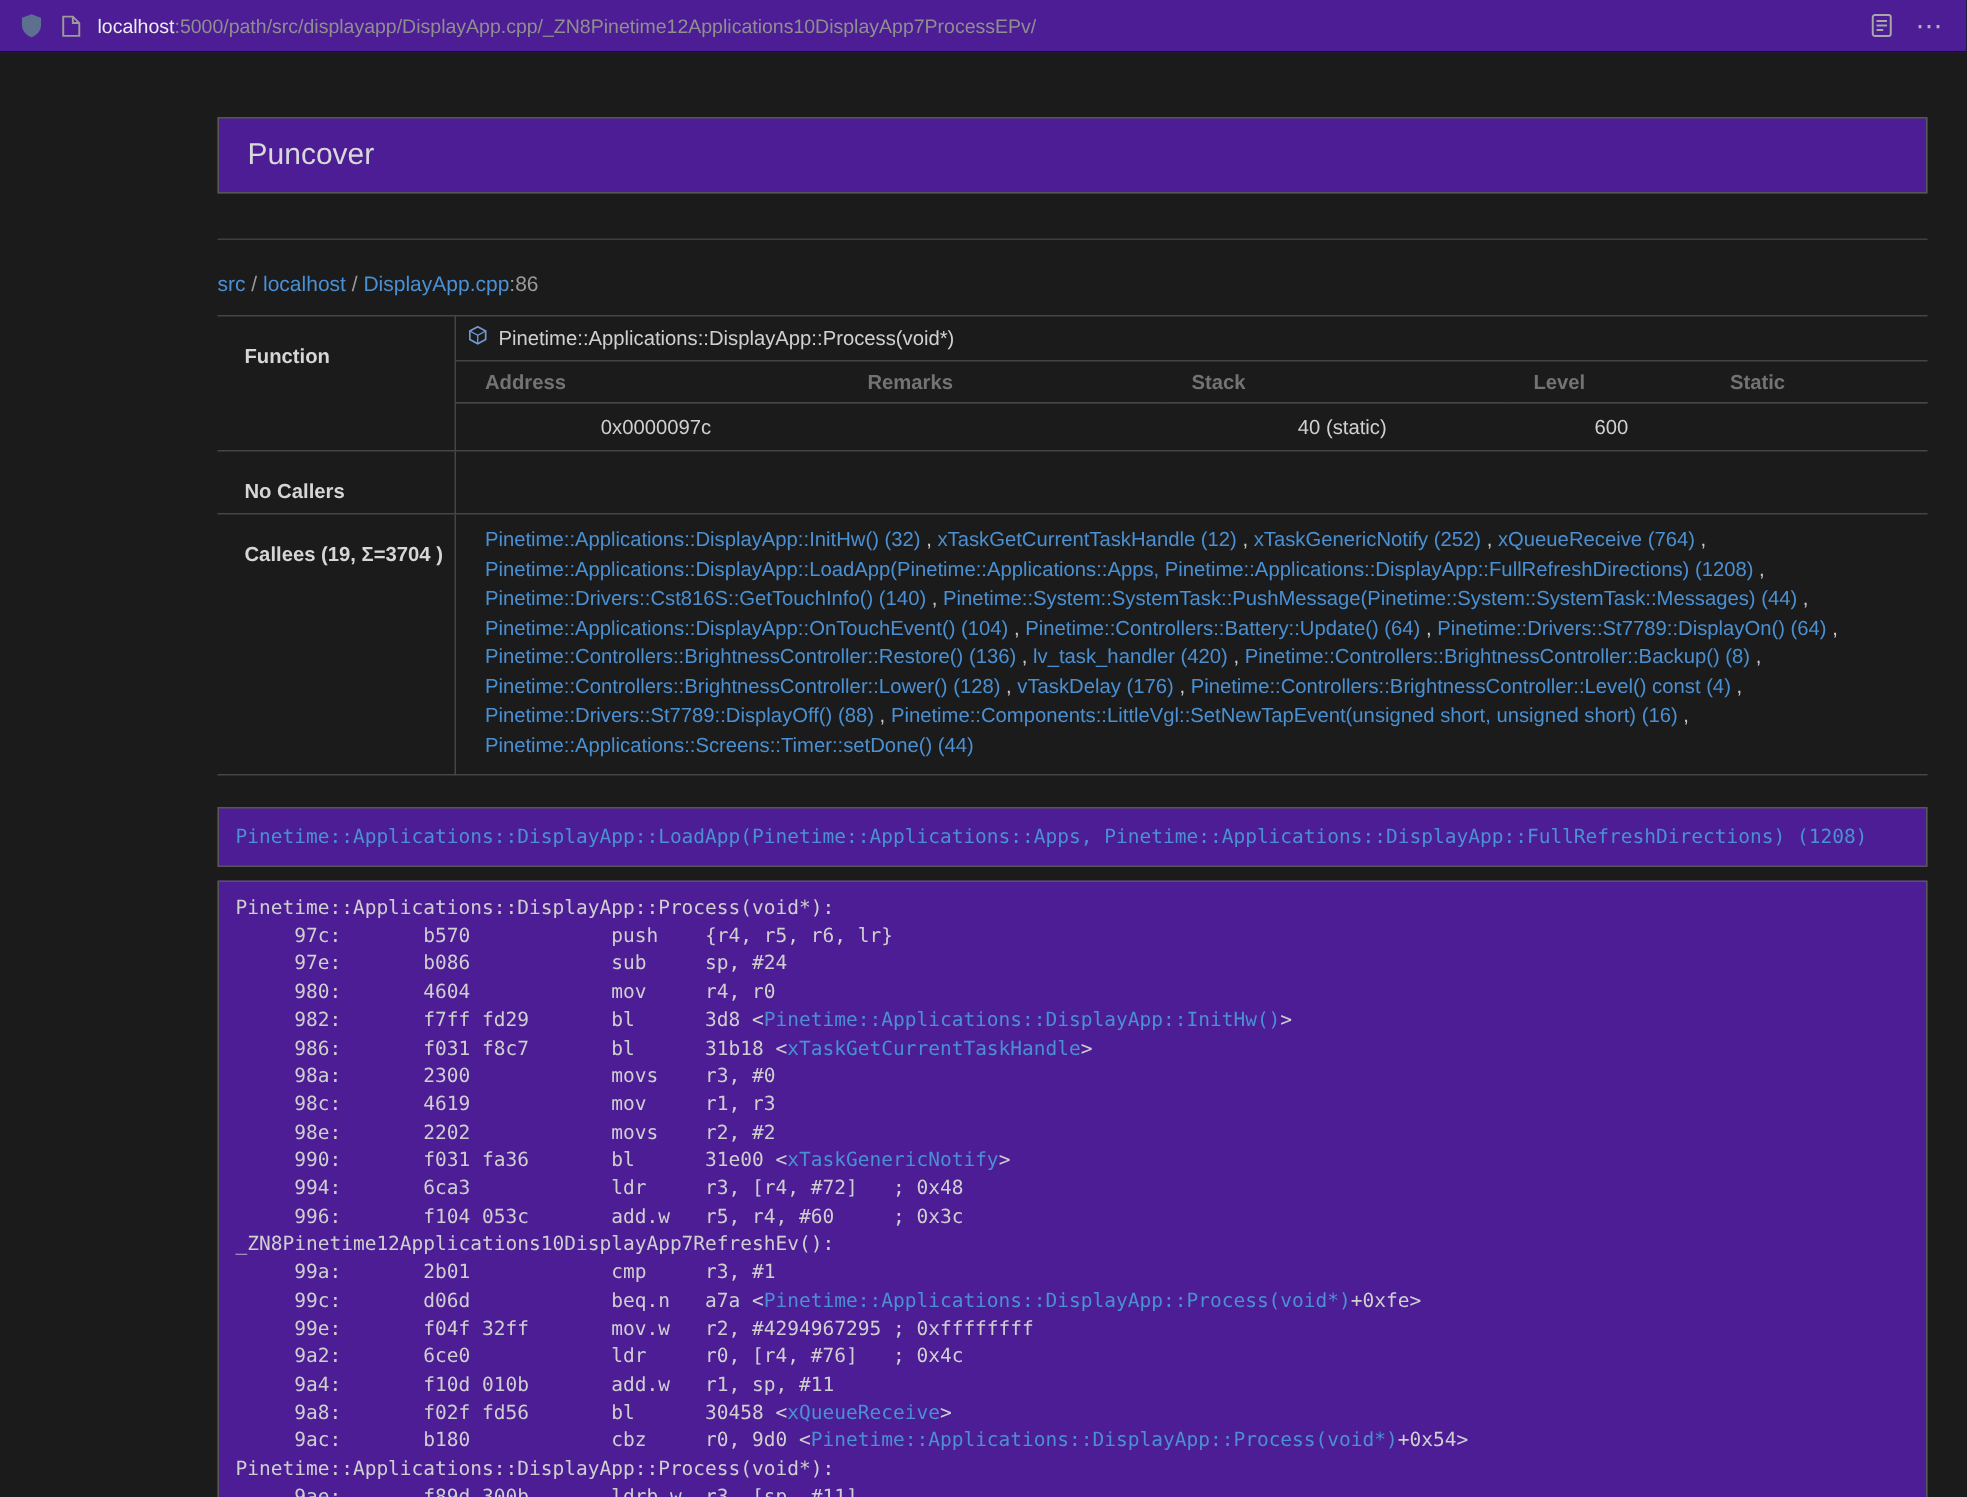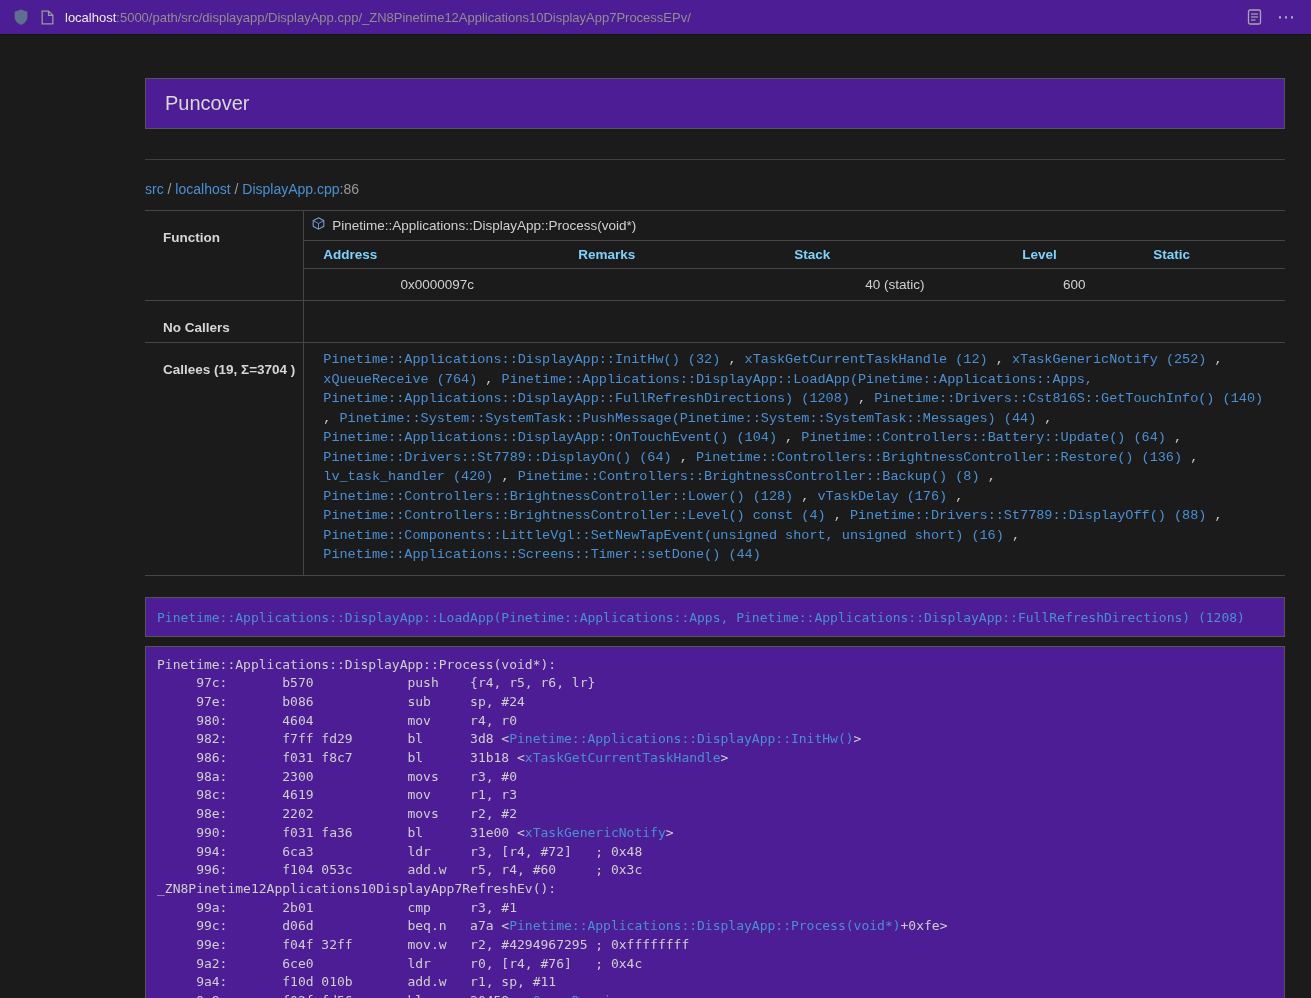--- a/index.html
+++ b/index.html
@@ -53,23 +53,23 @@
     white-space: nowrap;
   }
   td.cell { padding: 0; }
   .func-name {
     padding: 6px 8px 7px 8px;
     border-bottom: 1px solid #454545;
     display: flex; align-items: center; gap: 7px;
   }
   table.inner { width: 100%; border-collapse: collapse; }
   table.inner th, table.inner td { text-align: left; padding: 6px 8px 6px 19px; }
-  table.inner thead th { border-bottom: 1px solid #454545; font-weight: 700; color: #7dd3fc; }
+  table.inner thead th { border-bottom: 1px solid #454545; font-weight: 700; color: #737373; }
   table.inner tbody td { padding-top: 8px; padding-bottom: 8px; text-align: center; }
-  td.pad { padding: 7px 12px 10px 19px; font-family: Liberation Mono, monospace; }
+  td.pad { padding: 7px 12px 10px 19px; }
   td.callees { line-height: 19.5px; }
   td.callees span { color: #c9c9c9; }
 
   
   .symbol-panel { margin-top: 21px; padding: 10px 11px; }
   .symbol-panel a {
     font-family: "DejaVu Sans Mono", monospace;
     font-size: 13px;
   }
   .code-panel { margin-top: 9px; padding: 9px 11px; }

